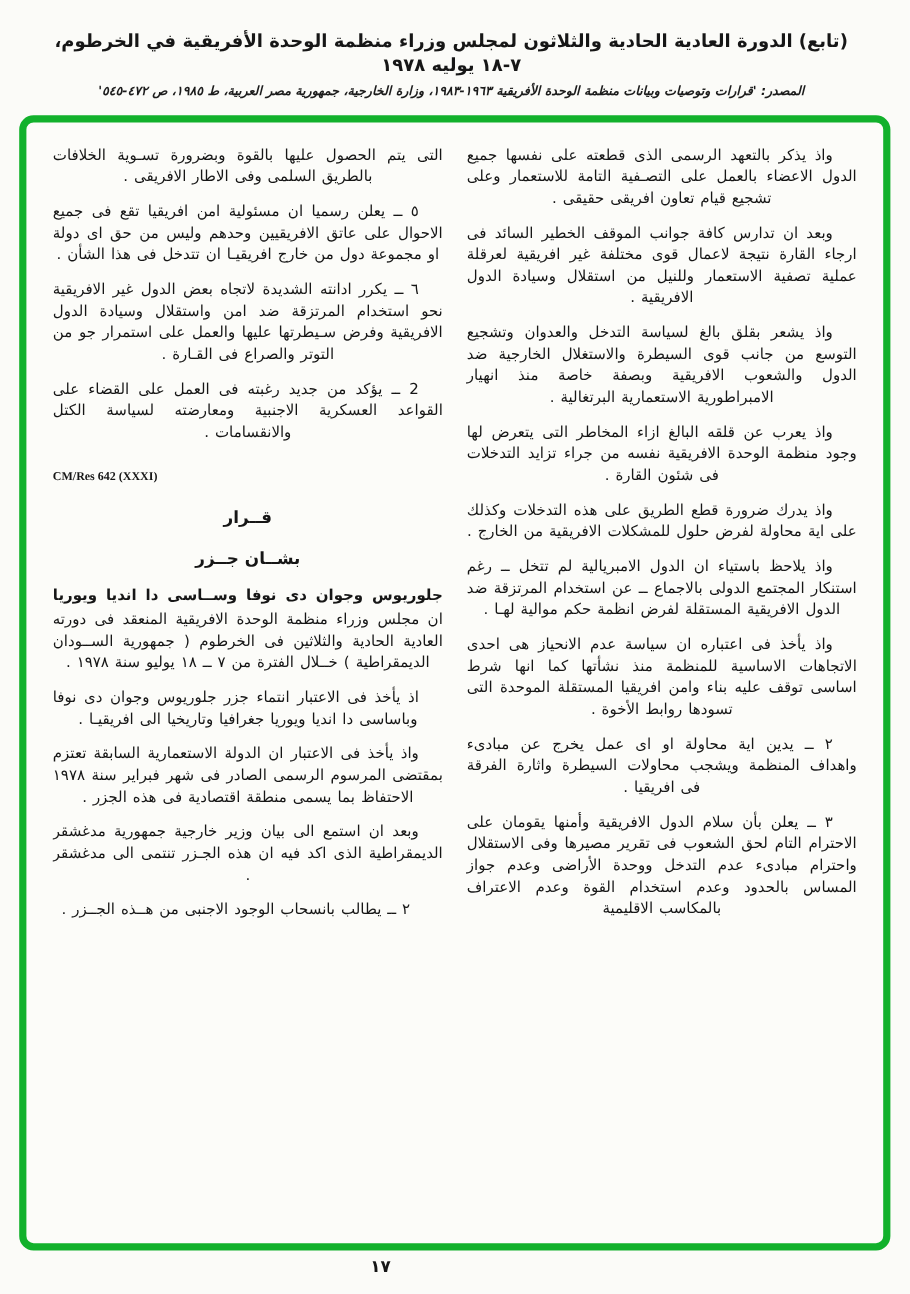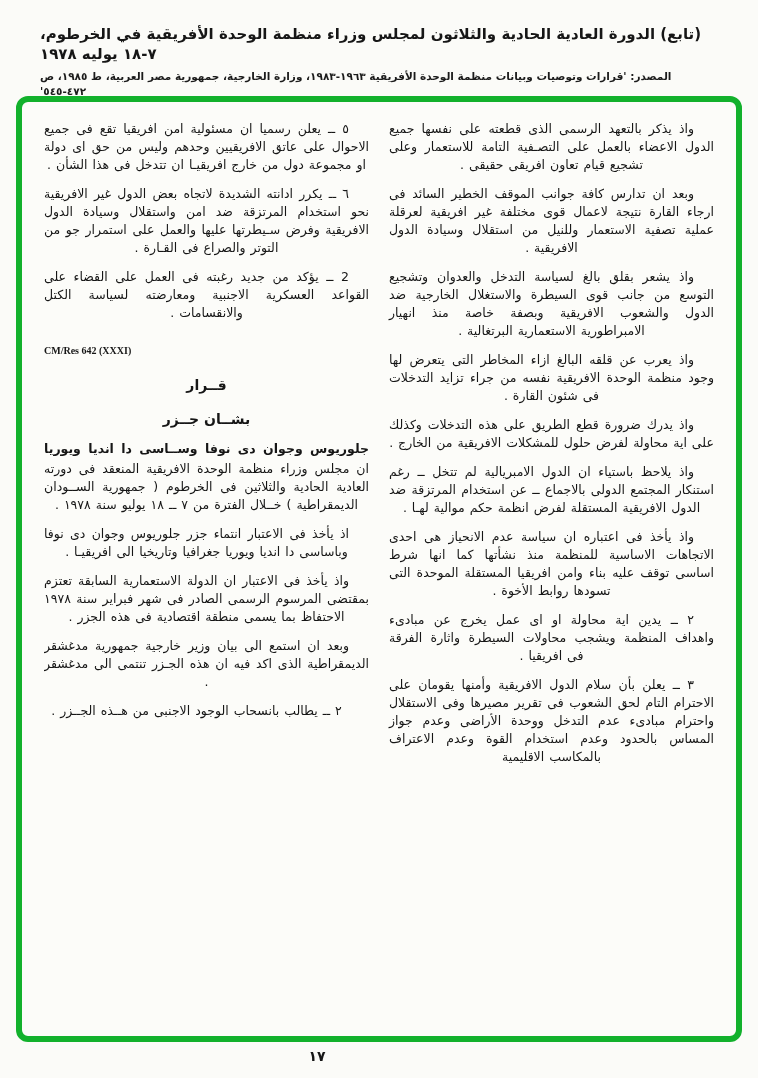--- a/index.html
+++ b/index.html
@@ -7,28 +7,28 @@
     width:758px;height:1078px;
     background:#fbfbf8;
     font-family:"DejaVu Sans", sans-serif;
     color:#161616;
     position:relative;
     overflow:hidden;
   }
   .page{position:relative;width:758px;height:1078px;}
 
   
-  .hdr{direction:rtl;text-align:left;padding:24px 46px 0 40px;}
+  .hdr{direction:rtl;text-align:center;padding:24px 46px 0 40px;}
   .hdr-title{
     font-size:15px;font-weight:bold;line-height:20px;
     letter-spacing:0;
   }
   .hdr-source{
     font-size:10.5px;font-weight:bold;line-height:15px;
-    margin-top:5px;color:#1b1b1b;
+    margin-top:5px;color:#1b1b1b;font-style:italic;
   }
 
   
   .content-box{
     position:absolute;left:16px;top:96px;
     width:726px;height:946px;
     box-sizing:border-box;
     border:6px solid #12b12c;
     border-radius:12px;
     background:#fcfcf9;
@@ -95,20 +95,21 @@
         <p>واذ يشعر بقلق بالغ لسياسة التدخل والعدوان وتشجيع التوسع من جانب قوى السيطرة والاستغلال الخارجية ضد الدول والشعوب الافريقية وبصفة خاصة منذ انهيار الامبراطورية الاستعمارية البرتغالية .</p>
         <p>واذ يعرب عن قلقه البالغ ازاء المخاطر التى يتعرض لها وجود منظمة الوحدة الافريقية نفسه من جراء تزايد التدخلات فى شئون القارة .</p>
         <p>واذ يدرك ضرورة قطع الطريق على هذه التدخلات وكذلك على اية محاولة لفرض حلول للمشكلات الافريقية من الخارج .</p>
         <p>واذ يلاحظ باستياء ان الدول الامبريالية لم تتخل ــ رغم استنكار المجتمع الدولى بالاجماع ــ عن استخدام المرتزقة ضد الدول الافريقية المستقلة لفرض انظمة حكم موالية لهـا .</p>
         <p>واذ يأخذ فى اعتباره ان سياسة عدم الانحياز هى احدى الاتجاهات الاساسية للمنظمة منذ نشأتها كما انها شرط اساسى توقف عليه بناء وامن افريقيا المستقلة الموحدة التى تسودها روابط الأخوة .</p>
         <p>٢ ــ يدين اية محاولة او اى عمل يخرج عن مبادىء واهداف المنظمة ويشجب محاولات السيطرة واثارة الفرقة فى افريقيا .</p>
         <p>٣ ــ يعلن بأن سلام الدول الافريقية وأمنها يقومان على الاحترام التام لحق الشعوب فى تقرير مصيرها وفى الاستقلال واحترام مبادىء عدم التدخل ووحدة الأراضى وعدم جواز المساس بالحدود وعدم استخدام القوة وعدم الاعتراف بالمكاسب الاقليمية</p>
       </div>
 
       <div class="col">
+        <p class="no-indent">التى يتم الحصول عليها بالقوة وبضرورة تسـوية الخلافات بالطريق السلمى وفى الاطار الافريقى .</p>
         <p>٥ ــ يعلن رسميا ان مسئولية امن افريقيا تقع فى جميع الاحوال على عاتق الافريقيين وحدهم وليس من حق اى دولة او مجموعة دول من خارج افريقيـا ان تتدخل فى هذا الشأن .</p>
         <p>٦ ــ يكرر ادانته الشديدة لاتجاه بعض الدول غير الافريقية نحو استخدام المرتزقة ضد امن واستقلال وسيادة الدول الافريقية وفرض سـيطرتها عليها والعمل على استمرار جو من التوتر والصراع فى القـارة .</p>
         <p>2 ــ يؤكد من جديد رغبته فى العمل على القضاء على القواعد العسكرية الاجنبية ومعارضته لسياسة الكتل والانقسامات .</p>
 
         <div class="cmres">CM/Res 642 (XXXI)</div>
         <div class="heading">قــرار</div>
         <div class="heading second">بشــان جــزر</div>
         <p class="islands-title">جلوريوس وجوان دى نوفا وســاسى دا انديا ويوريا</p>
 
         <p class="no-indent">ان مجلس وزراء منظمة الوحدة الافريقية المنعقد فى دورته العادية الحادية والثلاثين فى الخرطوم ( جمهورية الســودان الديمقراطية ) خــلال الفترة من ٧ ــ ١٨ يوليو سنة ١٩٧٨ .</p>

